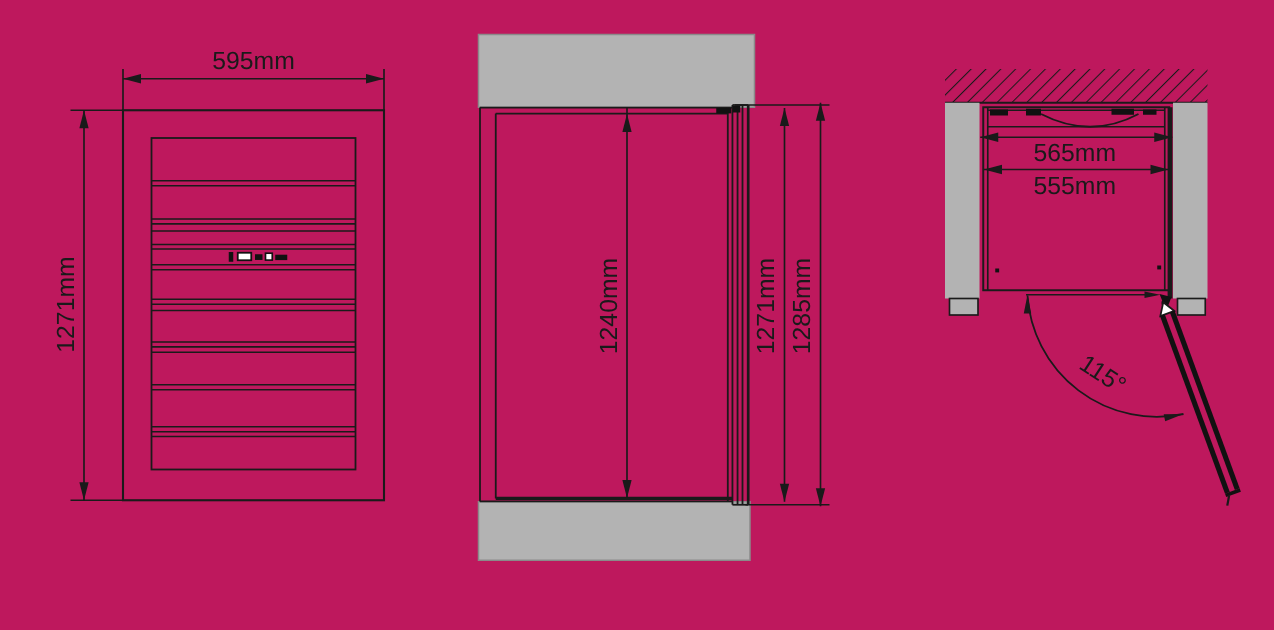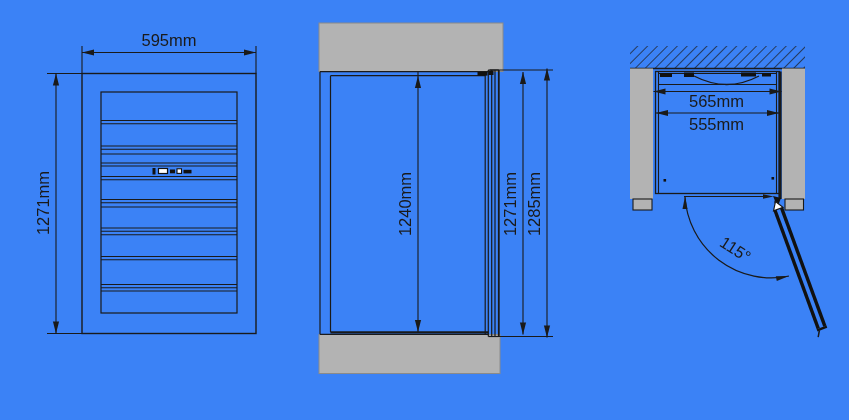--- a/index.html
+++ b/index.html
@@ -1,16 +1,16 @@
 <!DOCTYPE html>
 <html><head>
 <meta charset="utf-8">
 <style>
   html,body{margin:0;padding:0;background:#ffffff;}
-  #stage{position:relative;width:849px;height:420px;background:#3b82f6;overflow:hidden;}
+  #stage{position:relative;width:849px;height:420px;background:#be185d;overflow:hidden;}
   svg{display:block;}
   text{font-family:"Liberation Sans", sans-serif;font-size:16.5px;fill:#1a1a1a;}
   .ln{stroke:#1a1a1a;fill:none;}
   .dim{stroke:#1a1a1a;stroke-width:1.1;fill:none;}
   .arr{fill:#1a1a1a;stroke:none;}
 </style>
 </head>
 <body>
 
 <div id="stage">

